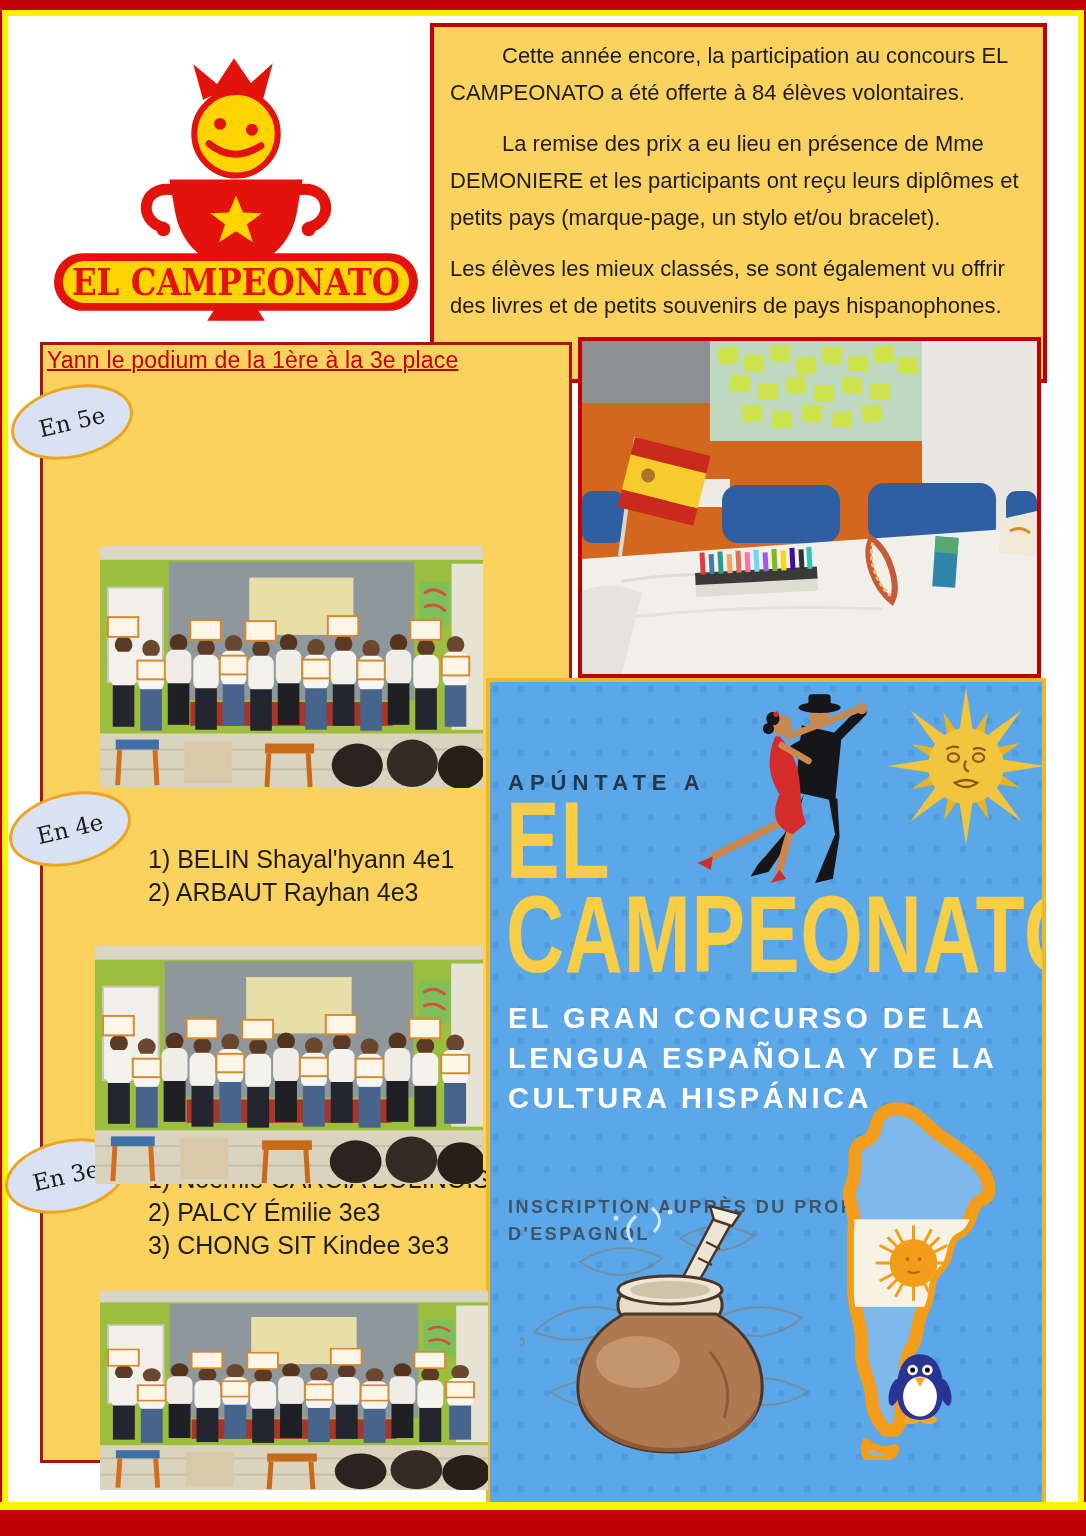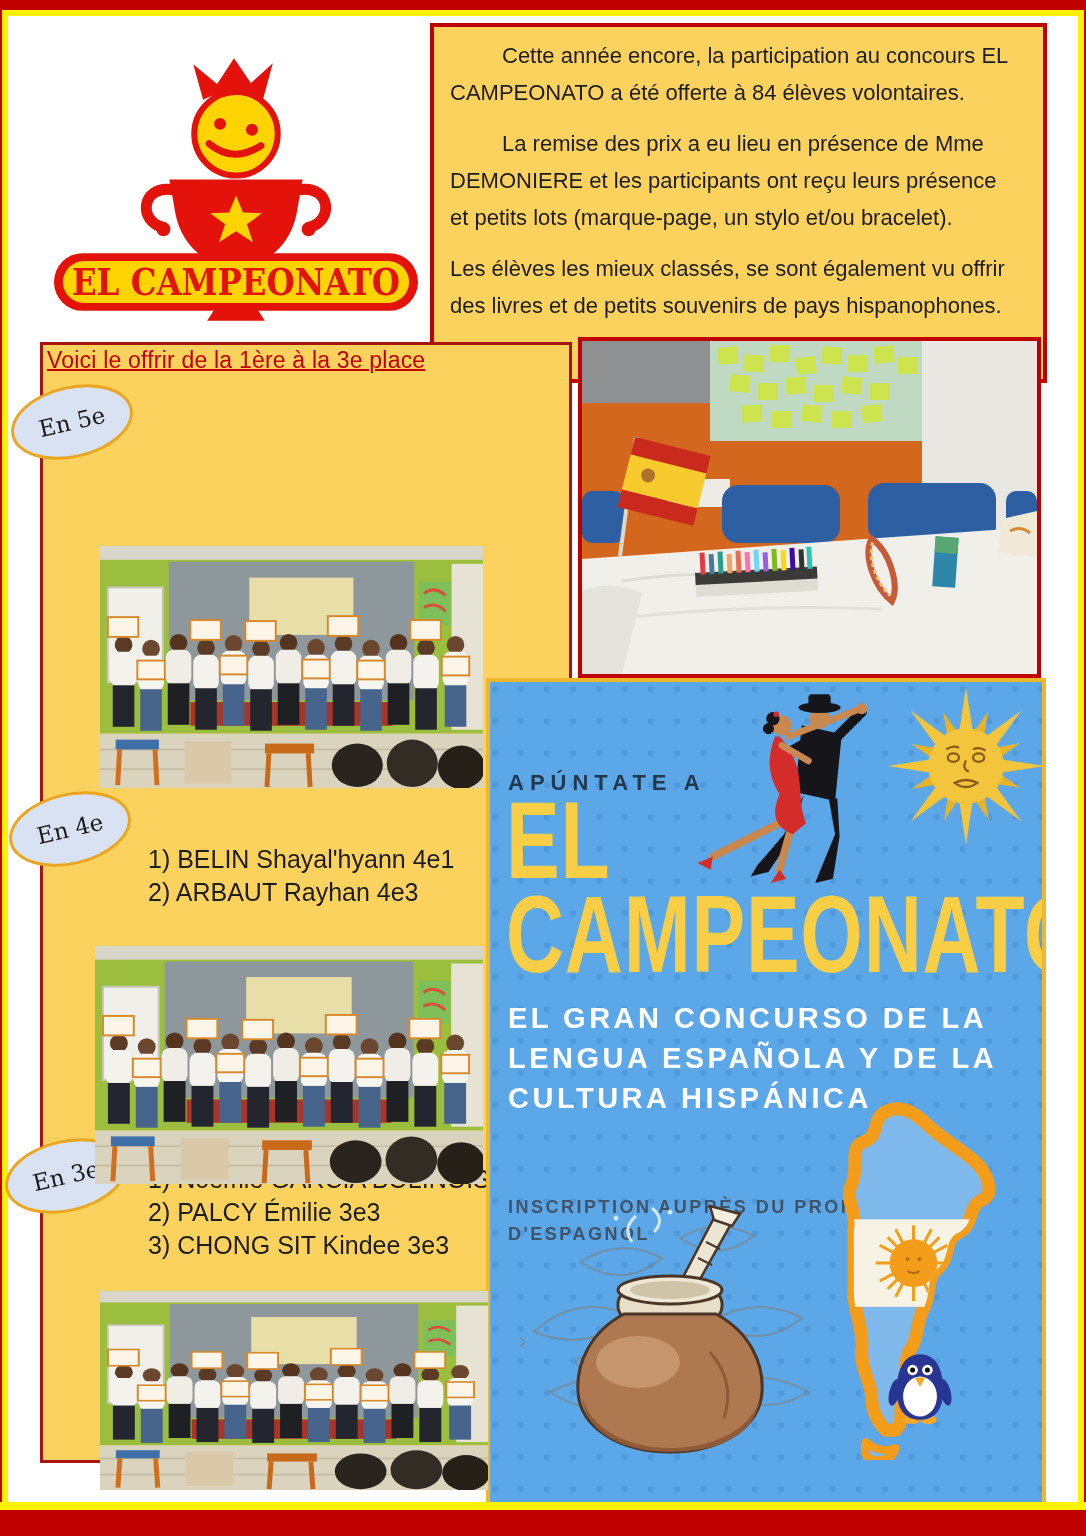--- a/index.html
+++ b/index.html
@@ -79,21 +79,21 @@
     </g>
     <g>
       <rect x="2" y="196" width="366" height="58" rx="29" fill="#E3120B"></rect>
       <rect x="11" y="204" width="348" height="42" rx="21" fill="#FFD400"></rect>
       <text class="logo-banner-text" x="185" y="238" text-anchor="middle" font-size="38" textLength="330" lengthAdjust="spacingAndGlyphs">EL CAMPEONATO</text>
     </g>
   </svg>
 
   <div id="intro-box">
     <p class="ind">Cette année encore, la participation au concours EL CAMPEONATO a été offerte à 84 élèves volontaires.</p>
-    <p class="ind">La remise des prix a eu lieu en présence de Mme DEMONIERE et les participants ont reçu leurs présence et petits lots (marque-page, un stylo et/ou bracelet).</p>
+    <p class="ind">La remise des prix a eu lieu en présence de Mme DEMONIERE et les participants ont reçu leurs diplômes et petits pays (marque-page, un stylo et/ou bracelet).</p>
     <p>Les élèves les mieux classés, se sont également vu offrir des livres et de petits souvenirs de pays hispanophones.</p>
   </div>
 
   <div id="prize-photo">
     <svg width="455" height="333" viewBox="0 0 455 333" preserveAspectRatio="none">
       <rect width="455" height="80" fill="#8F9091"></rect>
       <rect x="330" y="0" width="125" height="205" fill="#E9E7E2"></rect>
       <rect x="0" y="62" width="340" height="150" fill="#D3671D"></rect>
       <g>
         <rect x="128" y="0" width="212" height="100" fill="#BFD8C2"></rect>
@@ -169,21 +169,21 @@
         <rect x="352" y="196" width="23" height="16" fill="#57A773"></rect>
       </g>
       <g>
         <polygon points="420,178 455,170 455,216 416,212" fill="#F1E9D8"></polygon>
         <path d="M428,190 q10,-6 20,2" stroke="#D78A2E" stroke-width="3" fill="none"></path>
       </g>
     </svg>
   </div>
 
   <div id="panel"></div>
-  <div id="podium-heading">Voici le offrir de la 1ère à la 3e place</div>
+  <div id="podium-heading">Yann le podium de la 1ère à la 3e place</div>
 
   <div class="badge" style="left:10px;top:386px;">
     <span>En 5e</span>
   </div>
   <div class="badge" style="left:8px;top:793px;">
     <span>En 4e</span>
   </div>
   <div class="badge" style="left:4px;top:1140px;">
     <span>En 3e</span>
   </div>

